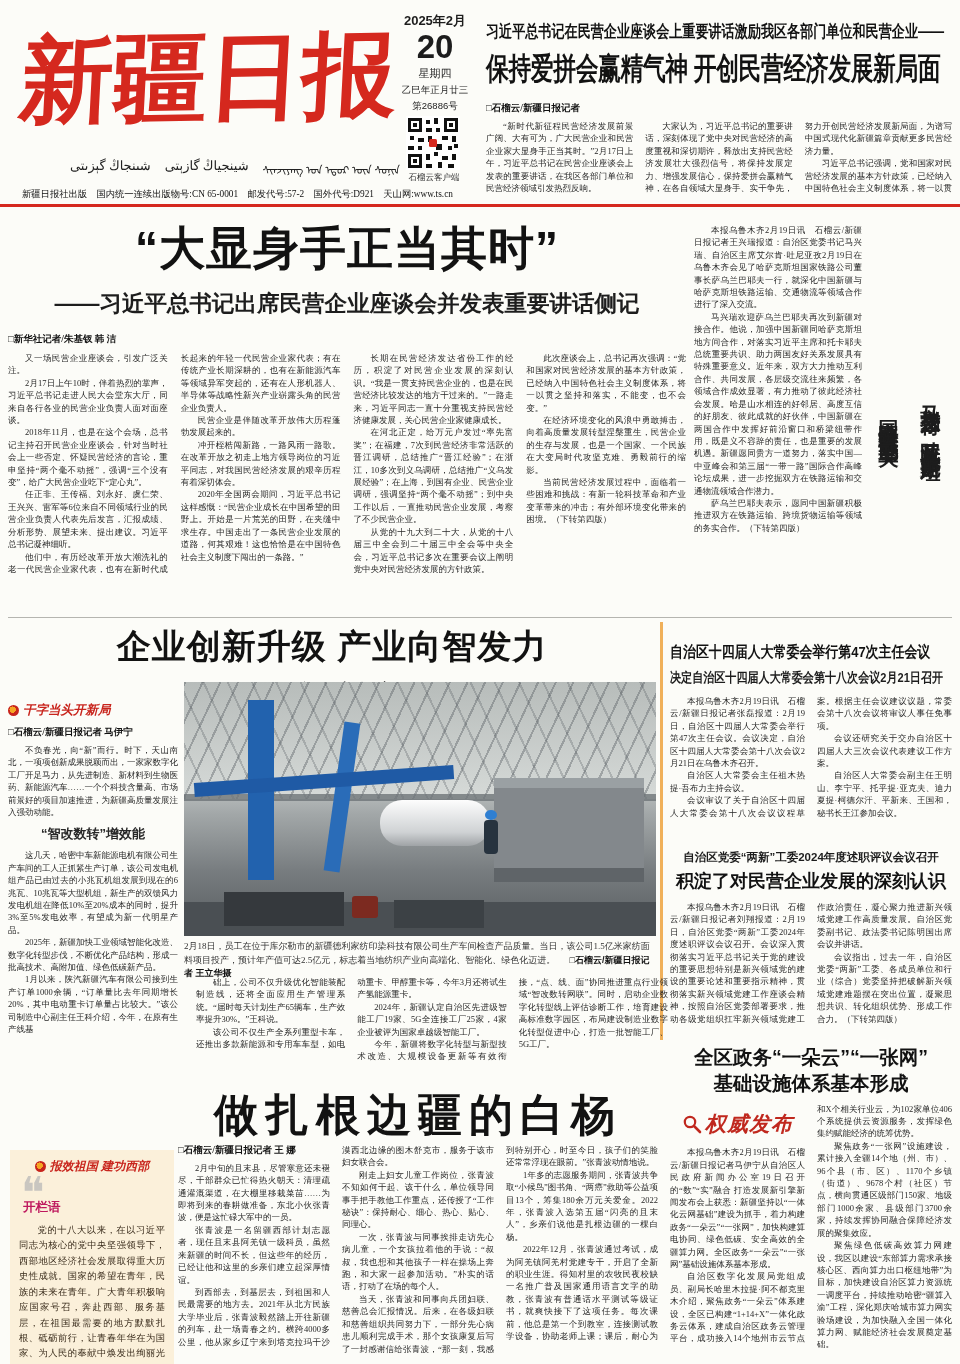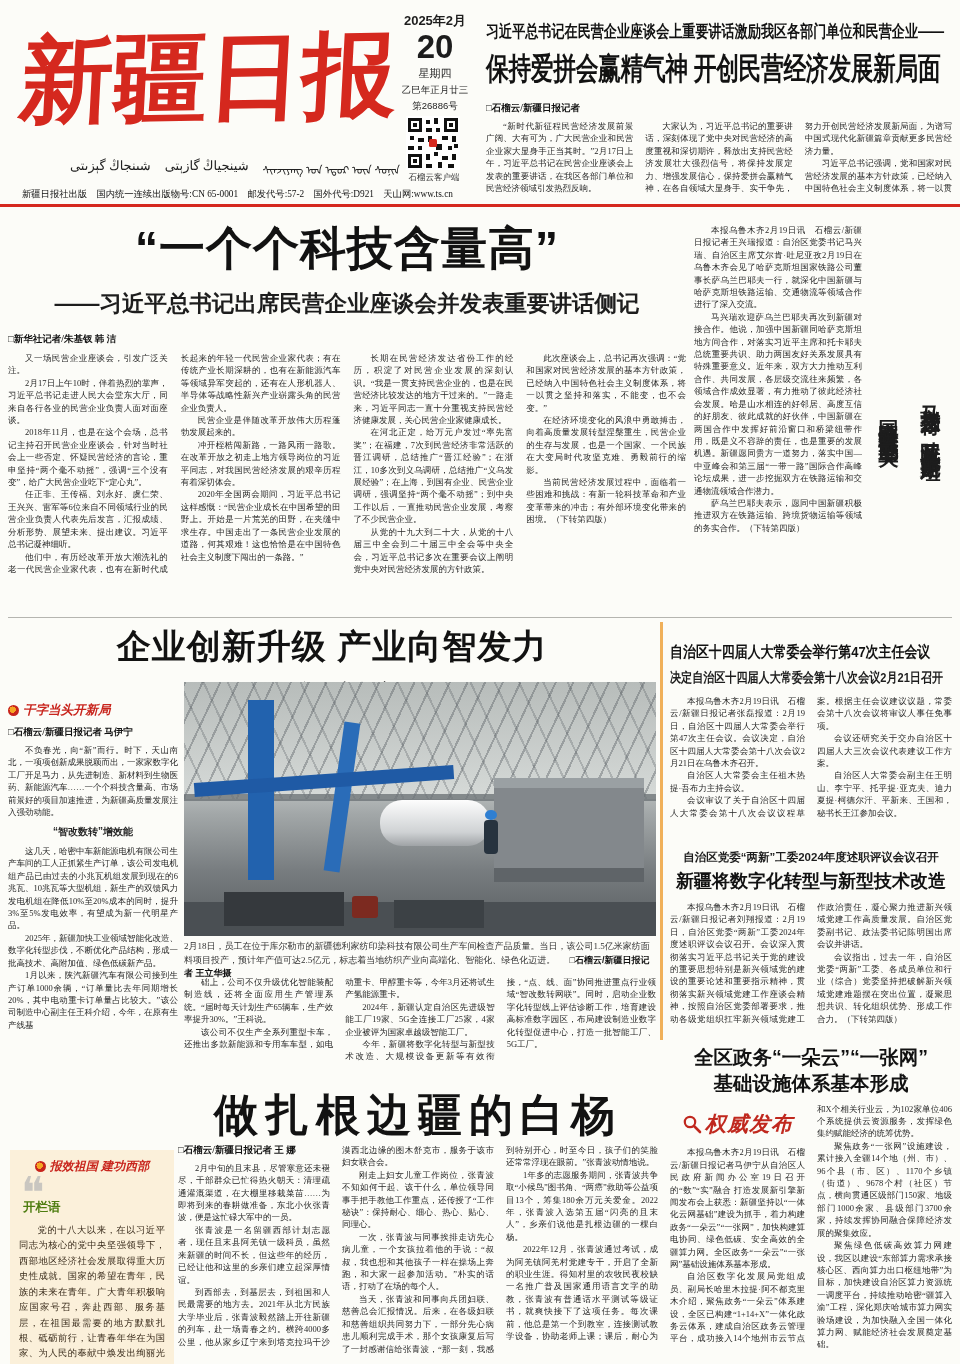--- a/index.html
+++ b/index.html
@@ -52,21 +52,21 @@
         letter-spacing:2px;line-height:2.1;padding-left:4px;}
   .vert-hl span{display:block;}
 
   
   .ind-headline{font-size:34px;text-align:center;font-weight:800;letter-spacing:1px;}
   .ind-sub{font-size:19px;text-align:center;margin-top:8px;font-family:"Liberation Sans",sans-serif;color:#222;}
   .tagline{display:flex;align-items:center;gap:4px;font-family:"Liberation Sans",sans-serif;
         font-weight:700;font-style:italic;font-size:12.5px;color:#c8241c;}
   .dot-icon{width:11px;height:11px;border-radius:50%;flex:0 0 11px;
         background:radial-gradient(circle at 42% 42%, #f5a623 34%, #c8241c 36%);}
-  .subhead{font-family:"Liberation Sans",sans-serif;font-weight:700;font-size:10px;
+  .subhead{font-family:"Liberation Sans",sans-serif;font-weight:700;font-size:13px;
         text-align:center;text-indent:0 !important;margin:7px 0 5px !important;}
   .caption{font-size:9px;line-height:1.5;color:#333;}
   .caption .credit{font-family:"Liberation Sans",sans-serif;font-weight:700;color:#111;margin-left:12px;}
 
   
   .photo{left:184px;top:682px;width:472px;height:254px;overflow:hidden;
         background:linear-gradient(180deg,#c3c8c6 0%,#cfd3d1 34%,#a2a7a8 52%,#787d80 74%,#565b5e 100%);}
   .ph-ceiling{position:absolute;left:0;top:0;width:100%;height:46%;
         background:repeating-linear-gradient(115deg,rgba(80,86,92,.38) 0 2px,transparent 2px 16px),
                    repeating-linear-gradient(65deg,rgba(80,86,92,.28) 0 2px,transparent 2px 22px),
@@ -99,21 +99,21 @@
 
   
   .pop-headline{font-size:44px;text-align:center;letter-spacing:7px;}
   .openbox{left:10px;top:1138px;width:164px;height:222px;background:#fbf0da;padding:8px 9px;
         box-sizing:border-box;overflow:hidden;margin-top:12px;}
   .openbox .tagline{font-size:12px;justify-content:center;}
   .quote-wrap{position:relative;height:30px;margin-top:2px;}
   .quote-wrap::before{content:"❝";position:absolute;left:2px;top:-6px;font-size:44px;color:#c9c6c0;
         font-family:"DejaVu Serif",serif;line-height:1;}
   .open-label{position:absolute;left:4px;top:22px;font-weight:700;font-size:12.5px;
-        font-family:"Liberation Sans",sans-serif;color:#4d7c0f;}
+        font-family:"Liberation Sans",sans-serif;color:#be185d;}
   .openbox .btxt{font-size:9.3px;line-height:1.66;text-align:justify;color:#3a2c1c;margin-top:16px;}
   .openbox .btxt p{margin:0;text-indent:2em;}
 </style>
 </head>
 <body>
 
 <div id="page">
 
   <div class="abs logo">新疆日报</div>
 
@@ -182,21 +182,21 @@
     <div class="hl tr-headline squeeze">保持爱拼会赢精气神 开创民营经济发展新局面</div>
     <p class="byline" style="margin-top:12px;">□石榴云/新疆日报记者</p>
     <div class="body cols-3 clip" style="margin-top:5px;height:80px;">
         <p>“新时代新征程民营经济发展前景广阔、大有可为，广大民营企业和民营企业家大显身手正当其时。”2月17日上午，习近平总书记在民营企业座谈会上发表的重要讲话，在我区各部门单位和民营经济领域引发热烈反响。</p>
         <p>大家认为，习近平总书记的重要讲话，深刻体现了党中央对民营经济的高度重视和深切期许，释放出支持民营经济发展壮大强烈信号，将保持发展定力、增强发展信心，保持爱拼会赢精气神，在各自领域大显身手、实干争先，努力开创民营经济发展新局面，为谱写中国式现代化新疆篇章贡献更多民营经济力量。</p>
         <p>习近平总书记强调，党和国家对民营经济发展的基本方针政策，已经纳入中国特色社会主义制度体系，将一以贯之坚持和落实，不能变，也不会变。总书记重要讲话再一次让民营企业吃下“定心丸”。</p>
       </div>
   </div>
 
   <div class="abs" style="left:8px;top:218px;width:678px;">
-    <div class="hl lead-headline">“一个个科技含量高”</div>
+    <div class="hl lead-headline">“大显身手正当其时”</div>
     <div class="lead-sub">——习近平总书记出席民营企业座谈会并发表重要讲话侧记</div>
     <p class="byline" style="margin-top:14px;">□新华社记者/朱基钗 韩 洁</p>
     <div class="body cols-4 clip" style="margin-top:6px;height:252px;">
         <p>又一场民营企业座谈会，引发广泛关注。</p>
         <p>2月17日上午10时，伴着热烈的掌声，习近平总书记走进人民大会堂东大厅，同来自各行各业的民营企业负责人面对面座谈。</p>
         <p>2018年11月，也是在这个会场，总书记主持召开民营企业座谈会，针对当时社会上一些否定、怀疑民营经济的言论，重申坚持“两个毫不动摇”，强调“三个没有变”，给广大民营企业吃下“定心丸”。</p>
         <p>任正非、王传福、刘永好、虞仁荣、王兴兴、雷军等6位来自不同领域行业的民营企业负责人代表先后发言，汇报成绩、分析形势、展望未来、提出建议。习近平总书记凝神细听。</p>
         <p>他们中，有历经改革开放大潮洗礼的老一代民营企业家代表，也有在新时代成长起来的年轻一代民营企业家代表；有在传统产业长期深耕的，也有在新能源汽车等领域异军突起的，还有在人形机器人、半导体等战略性新兴产业崭露头角的民营企业负责人。</p>
         <p>民营企业是伴随改革开放伟大历程蓬勃发展起来的。</p>
         <p>冲开桎梏闯新路，一路风雨一路歌。在改革开放之初走上地方领导岗位的习近平同志，对我国民营经济发展的艰辛历程有着深切体会。</p>
@@ -263,42 +263,42 @@
     <div class="ph-base1"></div>
     <div class="ph-base2"></div>
     <div class="ph-red"></div>
   </div>
 
   <div class="abs caption" style="left:184px;top:940px;width:472px;">
     <span>2月18日，员工在位于库尔勒市的新疆德利家纺印染科技有限公司生产车间检查产品质量。当日，该公司1.5亿米家纺面料项目投产，预计年产值可达2.5亿元，标志着当地纺织产业向高端化、智能化、绿色化迈进。</span>
     <span class="credit">□石榴云/新疆日报记者 王立华摄</span>
   </div>
 
-  <div class="abs body cols-3 clip" style="left:184px;top:976px;width:472px;height:94px;">
+  <div class="abs body cols-3 clip" style="left:196px;top:976px;width:472px;height:94px;">
       <p>础上，公司不仅升级优化智能装配制造线，还将全面应用生产管理系统。“届时每天计划生产65辆车，生产效率提升30%。”王科说。</p>
       <p>该公司不仅生产全系列重型卡车，还推出多款新能源和专用车车型，如电动重卡、甲醇重卡等，今年3月还将试生产氢能源重卡。</p>
       <p>2024年，新疆认定自治区先进级智能工厂19家、5G全连接工厂25家，4家企业被评为国家卓越级智能工厂。</p>
       <p>今年，新疆将数字化转型与新型技术改造、大规模设备更新等有效衔接，“点、线、面”协同推进重点行业领域“智改数转网联”。同时，启动企业数字化转型线上评估诊断工作，培育建设高标准数字园区，布局建设制造业数字化转型促进中心，打造一批智能工厂、5G工厂。</p>
     </div>
 
   <div class="abs" style="left:670px;top:642px;width:282px;">
     <div class="hl npc-headline squeeze">自治区十四届人大常委会举行第47次主任会议</div>
     <div class="npc-sub squeeze">决定自治区十四届人大常委会第十八次会议2月21日召开</div>
     <div class="body cols-2 clip" style="margin-top:8px;height:140px;">
         <p>本报乌鲁木齐2月19日讯　石榴云/新疆日报记者张磊报道：2月19日，自治区十四届人大常委会举行第47次主任会议。会议决定，自治区十四届人大常委会第十八次会议2月21日在乌鲁木齐召开。</p>
         <p>自治区人大常委会主任祖木热提·吾布力主持会议。</p>
         <p>会议审议了关于自治区十四届人大常委会第十八次会议议程草案。根据主任会议建议议题，常委会第十八次会议将审议人事任免事项。</p>
         <p>会议还研究关于交办自治区十四届人大三次会议代表建议工作方案。</p>
         <p>自治区人大常委会副主任王明山、李宁平、托乎提·亚克夫、迪力夏提·柯德尔汗、平新来、王国和，秘书长王江参加会议。</p>
       </div>
   </div>
 
   <div class="abs" style="left:670px;top:850px;width:282px;">
     <div class="party-kicker">自治区党委“两新”工委2024年度述职评议会议召开</div>
-    <div class="hl party-headline">新疆将数字化转型与新型技术改造</div>
+    <div class="hl party-headline">积淀了对民营企业发展的深刻认识</div>
     <div class="body cols-2 clip" style="margin-top:8px;height:138px;">
         <p>本报乌鲁木齐2月19日讯　石榴云/新疆日报记者刘翔报道：2月19日，自治区党委“两新”工委2024年度述职评议会议召开。会议深入贯彻落实习近平总书记关于党的建设的重要思想特别是新兴领域党的建设的重要论述和重要指示精神，贯彻落实新兴领域党建工作座谈会精神，按照自治区党委部署要求，推动各级党组织扛牢新兴领域党建工作政治责任，凝心聚力推进新兴领域党建工作高质量发展。自治区党委副书记、政法委书记陈明国出席会议并讲话。</p>
         <p>会议指出，过去一年，自治区党委“两新”工委、各成员单位和行业（综合）党委坚持把破解新兴领域党建难题摆在突出位置，凝聚思想共识、转化组织优势、形成工作合力。（下转第四版）</p>
       </div>
   </div>
 
   <div class="abs" style="left:670px;top:1044px;width:282px;">
     <div class="hl cloud-headline">
       <div>全区政务“一朵云”“一张网”</div>
       <div>基础设施体系基本形成</div>

